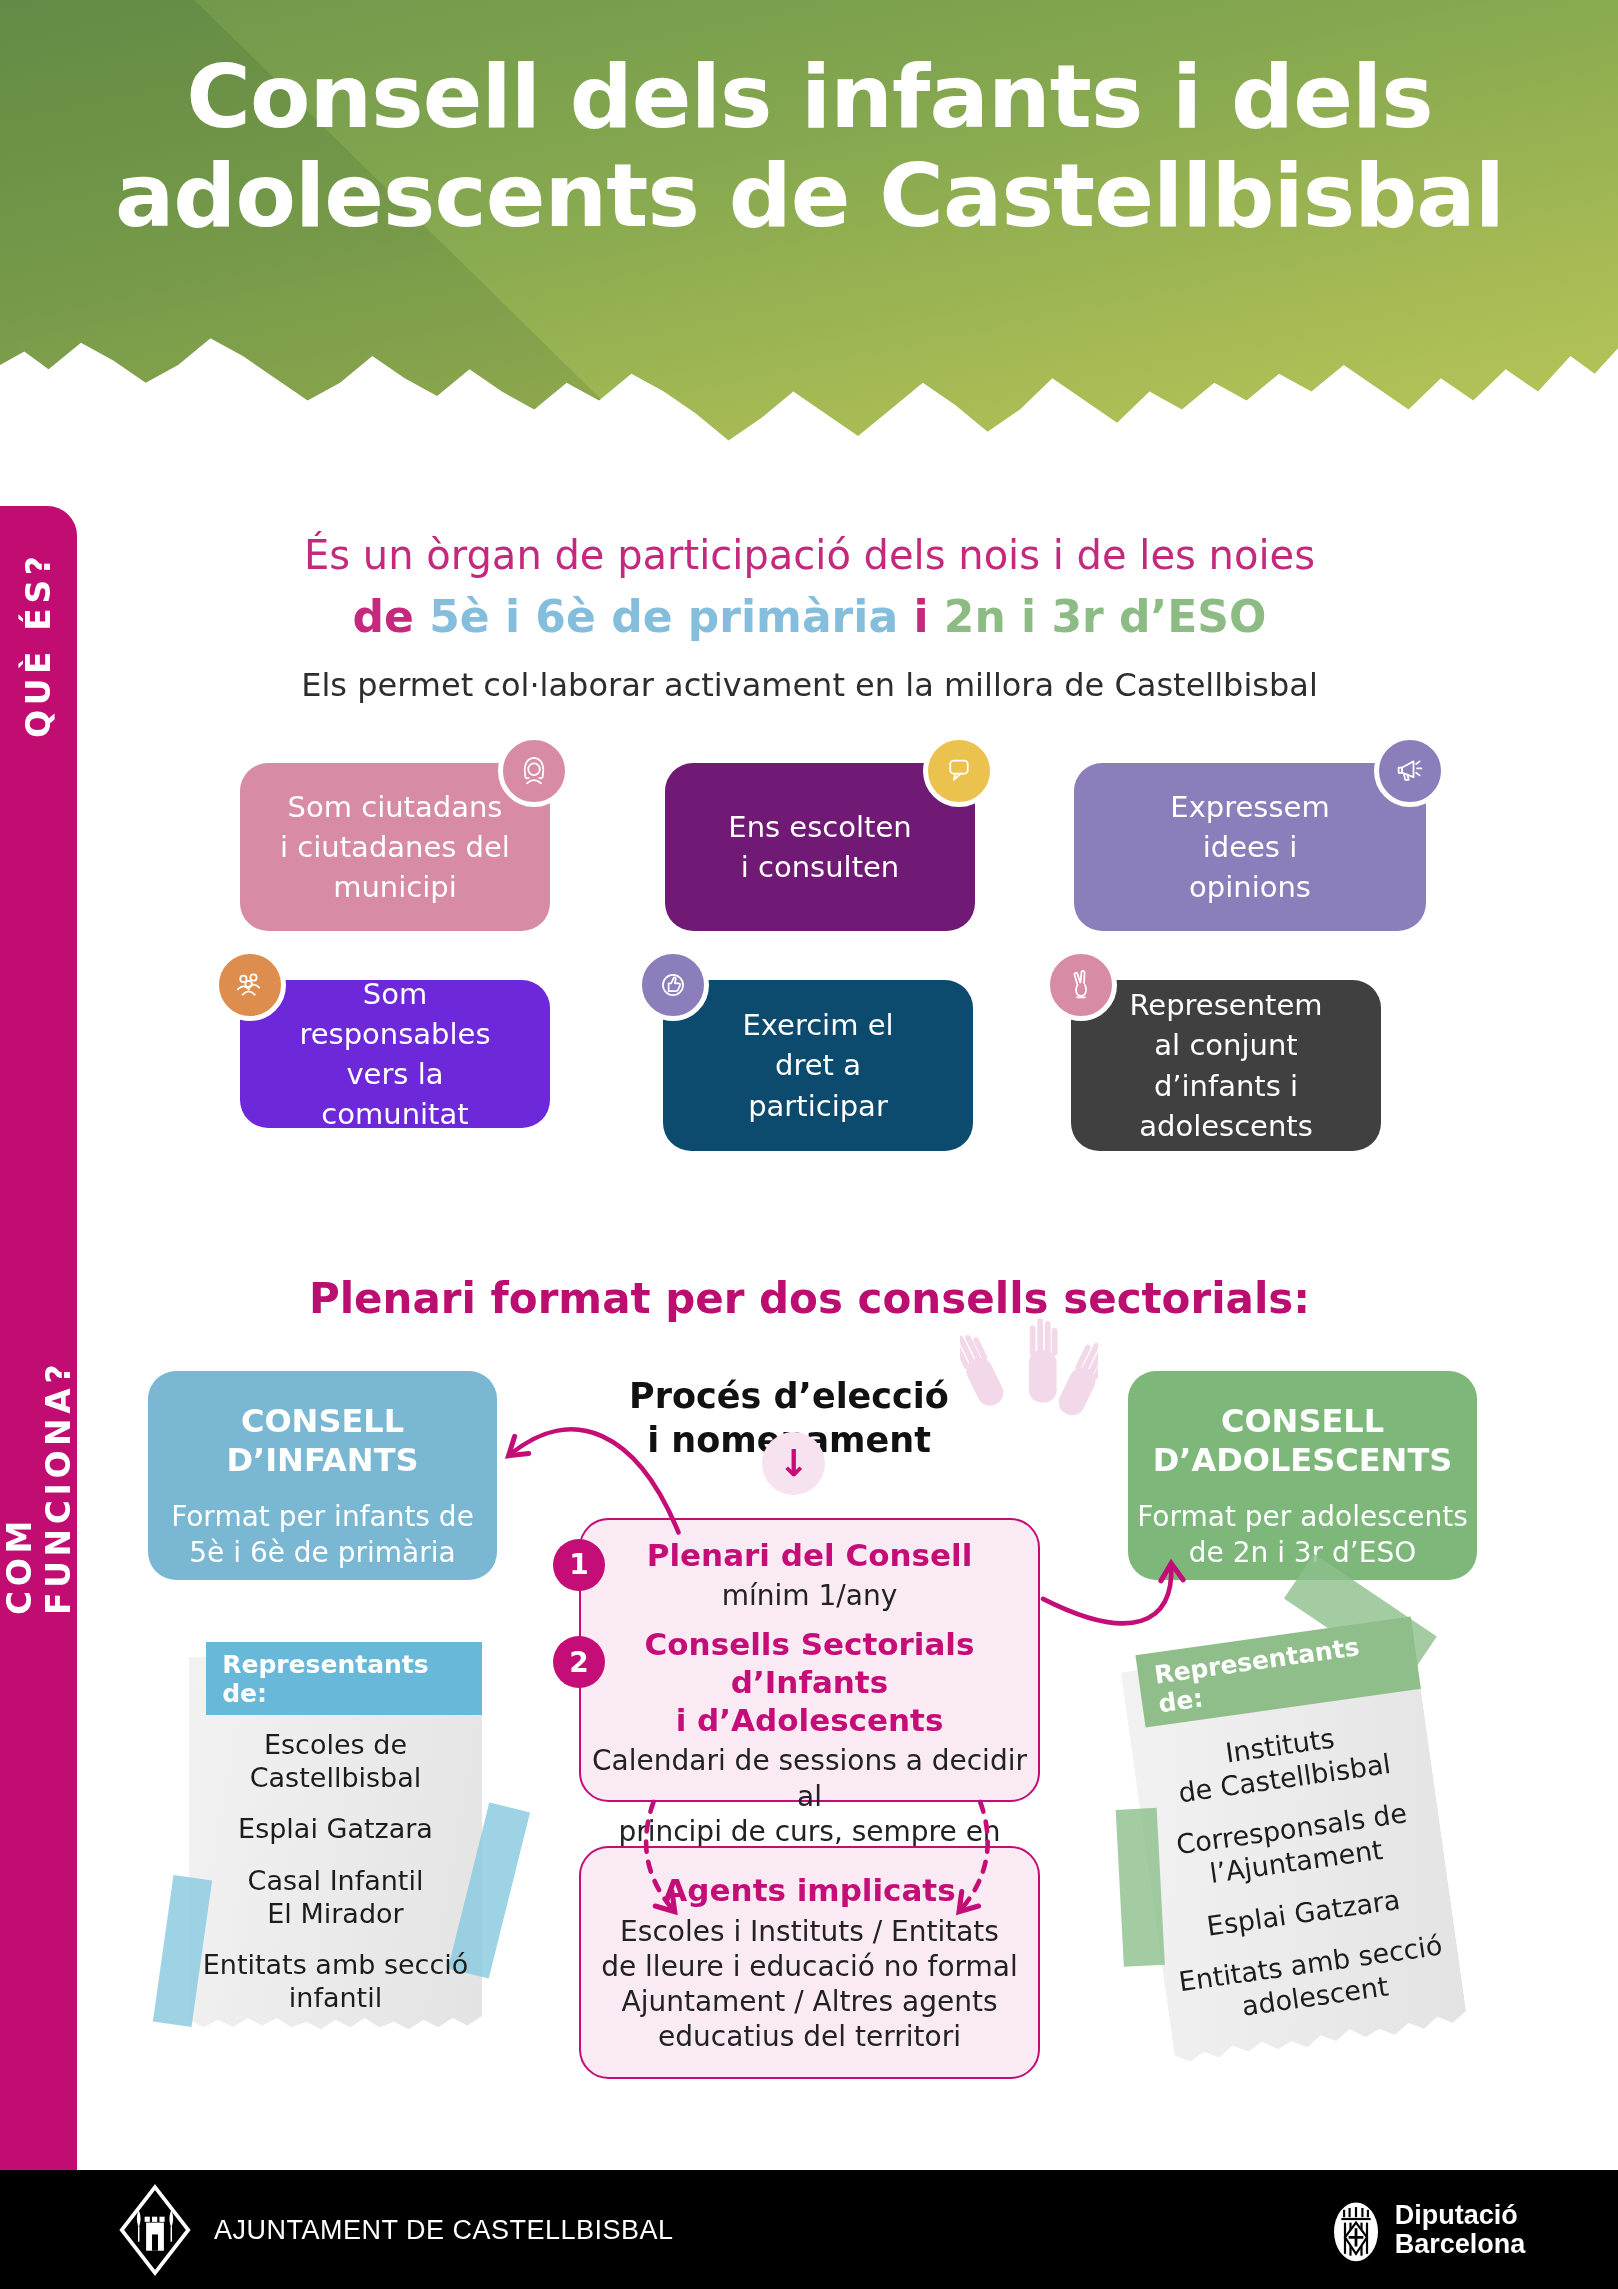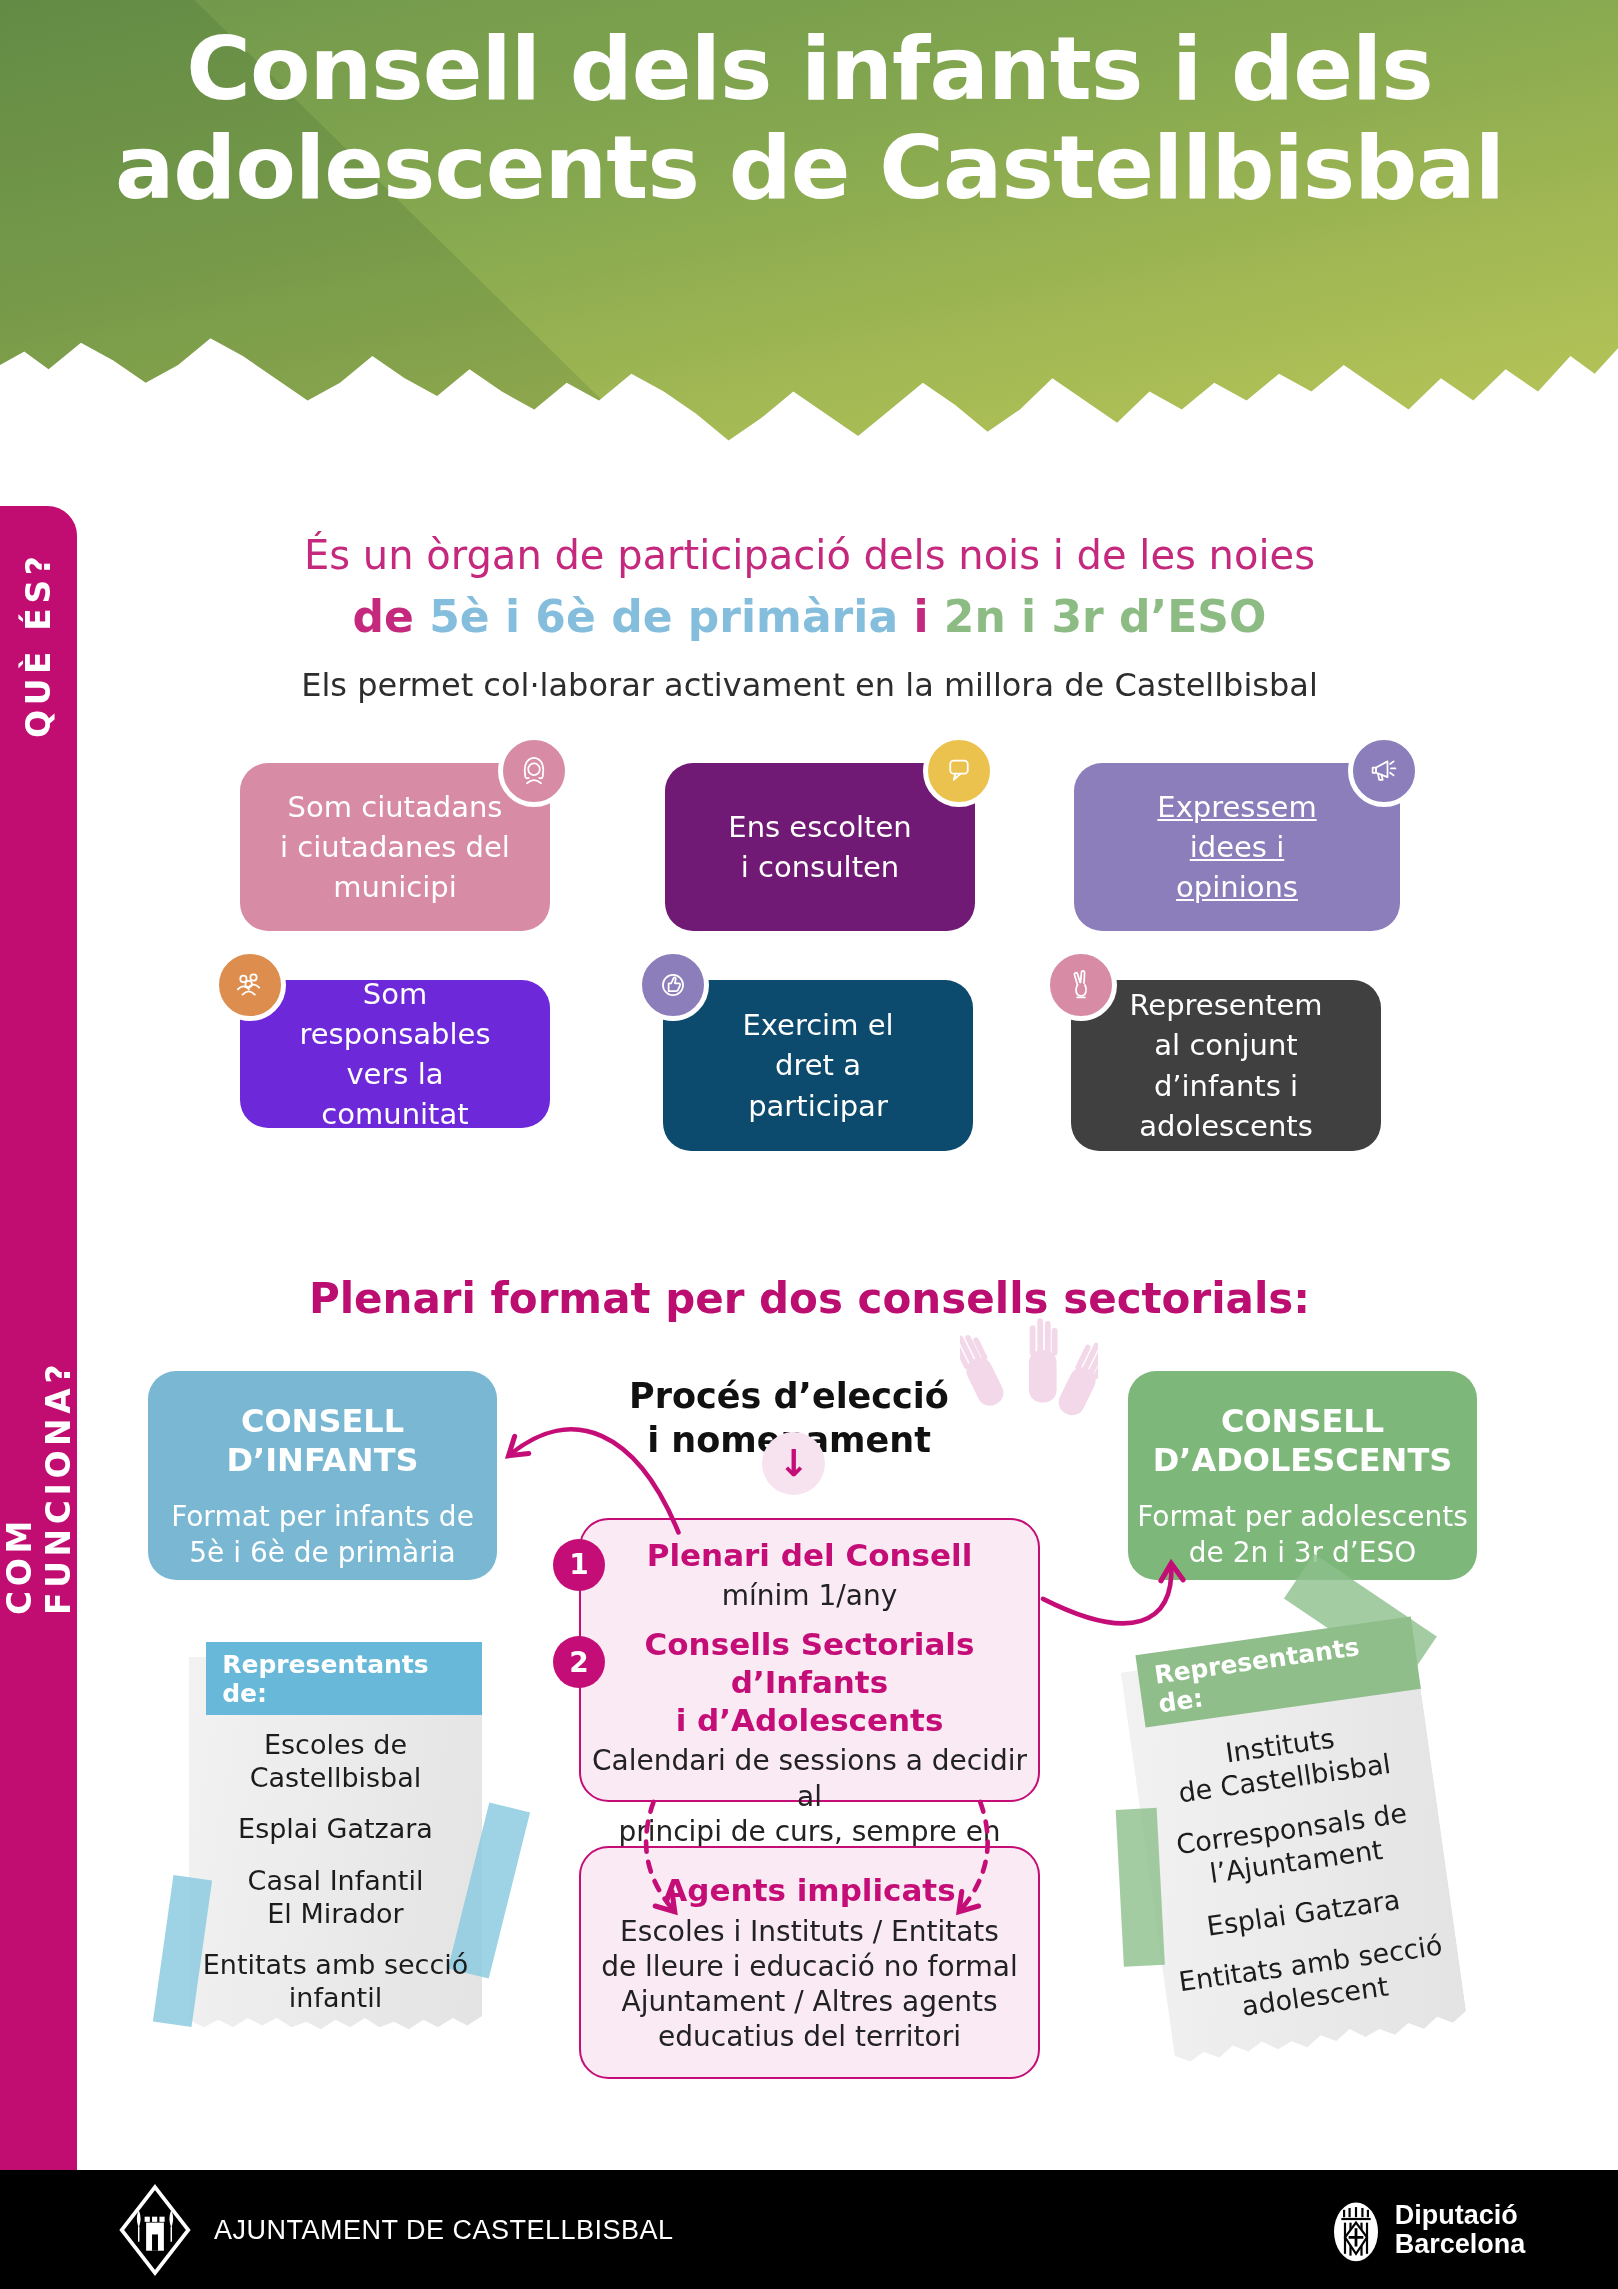--- a/index.html
+++ b/index.html
@@ -6,21 +6,21 @@
   .page{position:relative;width:1619px;height:2290px;background:#ffffff;overflow:hidden;
         font-family:"DejaVu Sans", sans-serif;}
 
   
   .header{position:absolute;left:0;top:0;width:1619px;height:445px;
     background:linear-gradient(168deg,#6f974b 0%,#84a74f 38%,#a5ba54 74%,#b9c65a 100%);
     clip-path:polygon(0 0,100% 0,100% 78%,98.5% 84%,97% 80%,95% 88%,93% 83%,91% 90%,89% 85%,87% 92%,85% 87%,83% 82%,81% 88%,79% 84%,77% 90%,75% 86%,73% 92%,71% 88%,69% 95%,67% 90%,65% 85%,63% 92%,61% 97%,59% 91%,57% 86%,55% 92%,53% 98%,51% 93%,49% 88%,47% 94%,45% 99%,43% 93%,41% 88%,39% 84%,37% 90%,35% 86%,33% 92%,31% 88%,29% 83%,27% 89%,25% 85%,23% 80%,21% 86%,19% 90%,17% 85%,15% 80%,13% 76%,11% 82%,9% 86%,7% 81%,5% 77%,3% 83%,1.5% 79%,0 82%);}
   .header::before{content:"";position:absolute;inset:0;
     background:rgba(20,55,30,.12);
     clip-path:polygon(0 0,12% 0,40% 100%,0 100%);}
-  .header h1{position:relative;margin:0;padding-top:20px;text-align:center;color:#fff;
+  .header h1{position:relative;margin:0;padding-top:48px;text-align:center;color:#fff;
     font-size:88px;font-weight:bold;line-height:1.12;white-space:pre-line;letter-spacing:-0.9px;}
 
   
   .sidebar{position:absolute;left:0;top:506px;width:77px;height:1664px;background:#c10c72;
     border-top-right-radius:29.5px;}
   .side-label{position:absolute;left:0;width:77px;color:#fff;font-weight:bold;font-size:33px;
     letter-spacing:4.6px;writing-mode:vertical-rl;transform:rotate(180deg);
     display:flex;align-items:center;justify-content:center;}
   .side-label.s1{top:33px;height:212px;}
   .side-label.s2{top:744px;height:365px;}
@@ -32,21 +32,21 @@
   .intro-l2 .mag{color:#c5297d;}
   .intro-l2 .blue{color:#85bedd;}
   .intro-l2 .green{color:#8cbc84;}
   .intro-l3{font-size:32px;color:#2d2d2d;margin-top:24px;}
 
   
   .card{position:absolute;border-radius:28px;color:#fff;display:flex;align-items:center;
     justify-content:center;text-align:center;font-size:29px;line-height:1.38;white-space:pre-line;}
   .c1{left:240px;top:763px;width:310px;height:168px;background:#d78ba4;}
   .c2{left:665px;top:763px;width:310px;height:168px;background:#701a75;}
-  .c3{left:1074px;top:763px;width:326px;height:168px;background:#8b7eba;text-decoration:underline;}
+  .c3{left:1074px;top:763px;width:352px;height:168px;background:#8b7eba;}
   .c4{left:240px;top:980px;width:310px;height:148px;background:#6d28d9;}
   .c5{left:663px;top:980px;width:310px;height:171px;background:#0c4a6e;}
   .c6{left:1071px;top:980px;width:310px;height:171px;background:#404040;}
   .badge-icon{position:absolute;width:72px;height:72px;border-radius:50%;border:5.5px solid #fff;
     box-sizing:border-box;display:flex;align-items:center;justify-content:center;}
   .icon-tr{top:-28px;right:-20px;}
   .icon-tl{top:-31px;left:-26px;}
   .bg-pink{background:#d78ba4;} .bg-yellow{background:#ecc24e;}
   .bg-purple{background:#8b7eba;} .bg-orange{background:#dd8e4e;}
   .badge-icon svg{width:42px;height:42px;stroke:#fff;fill:none;stroke-width:2;

